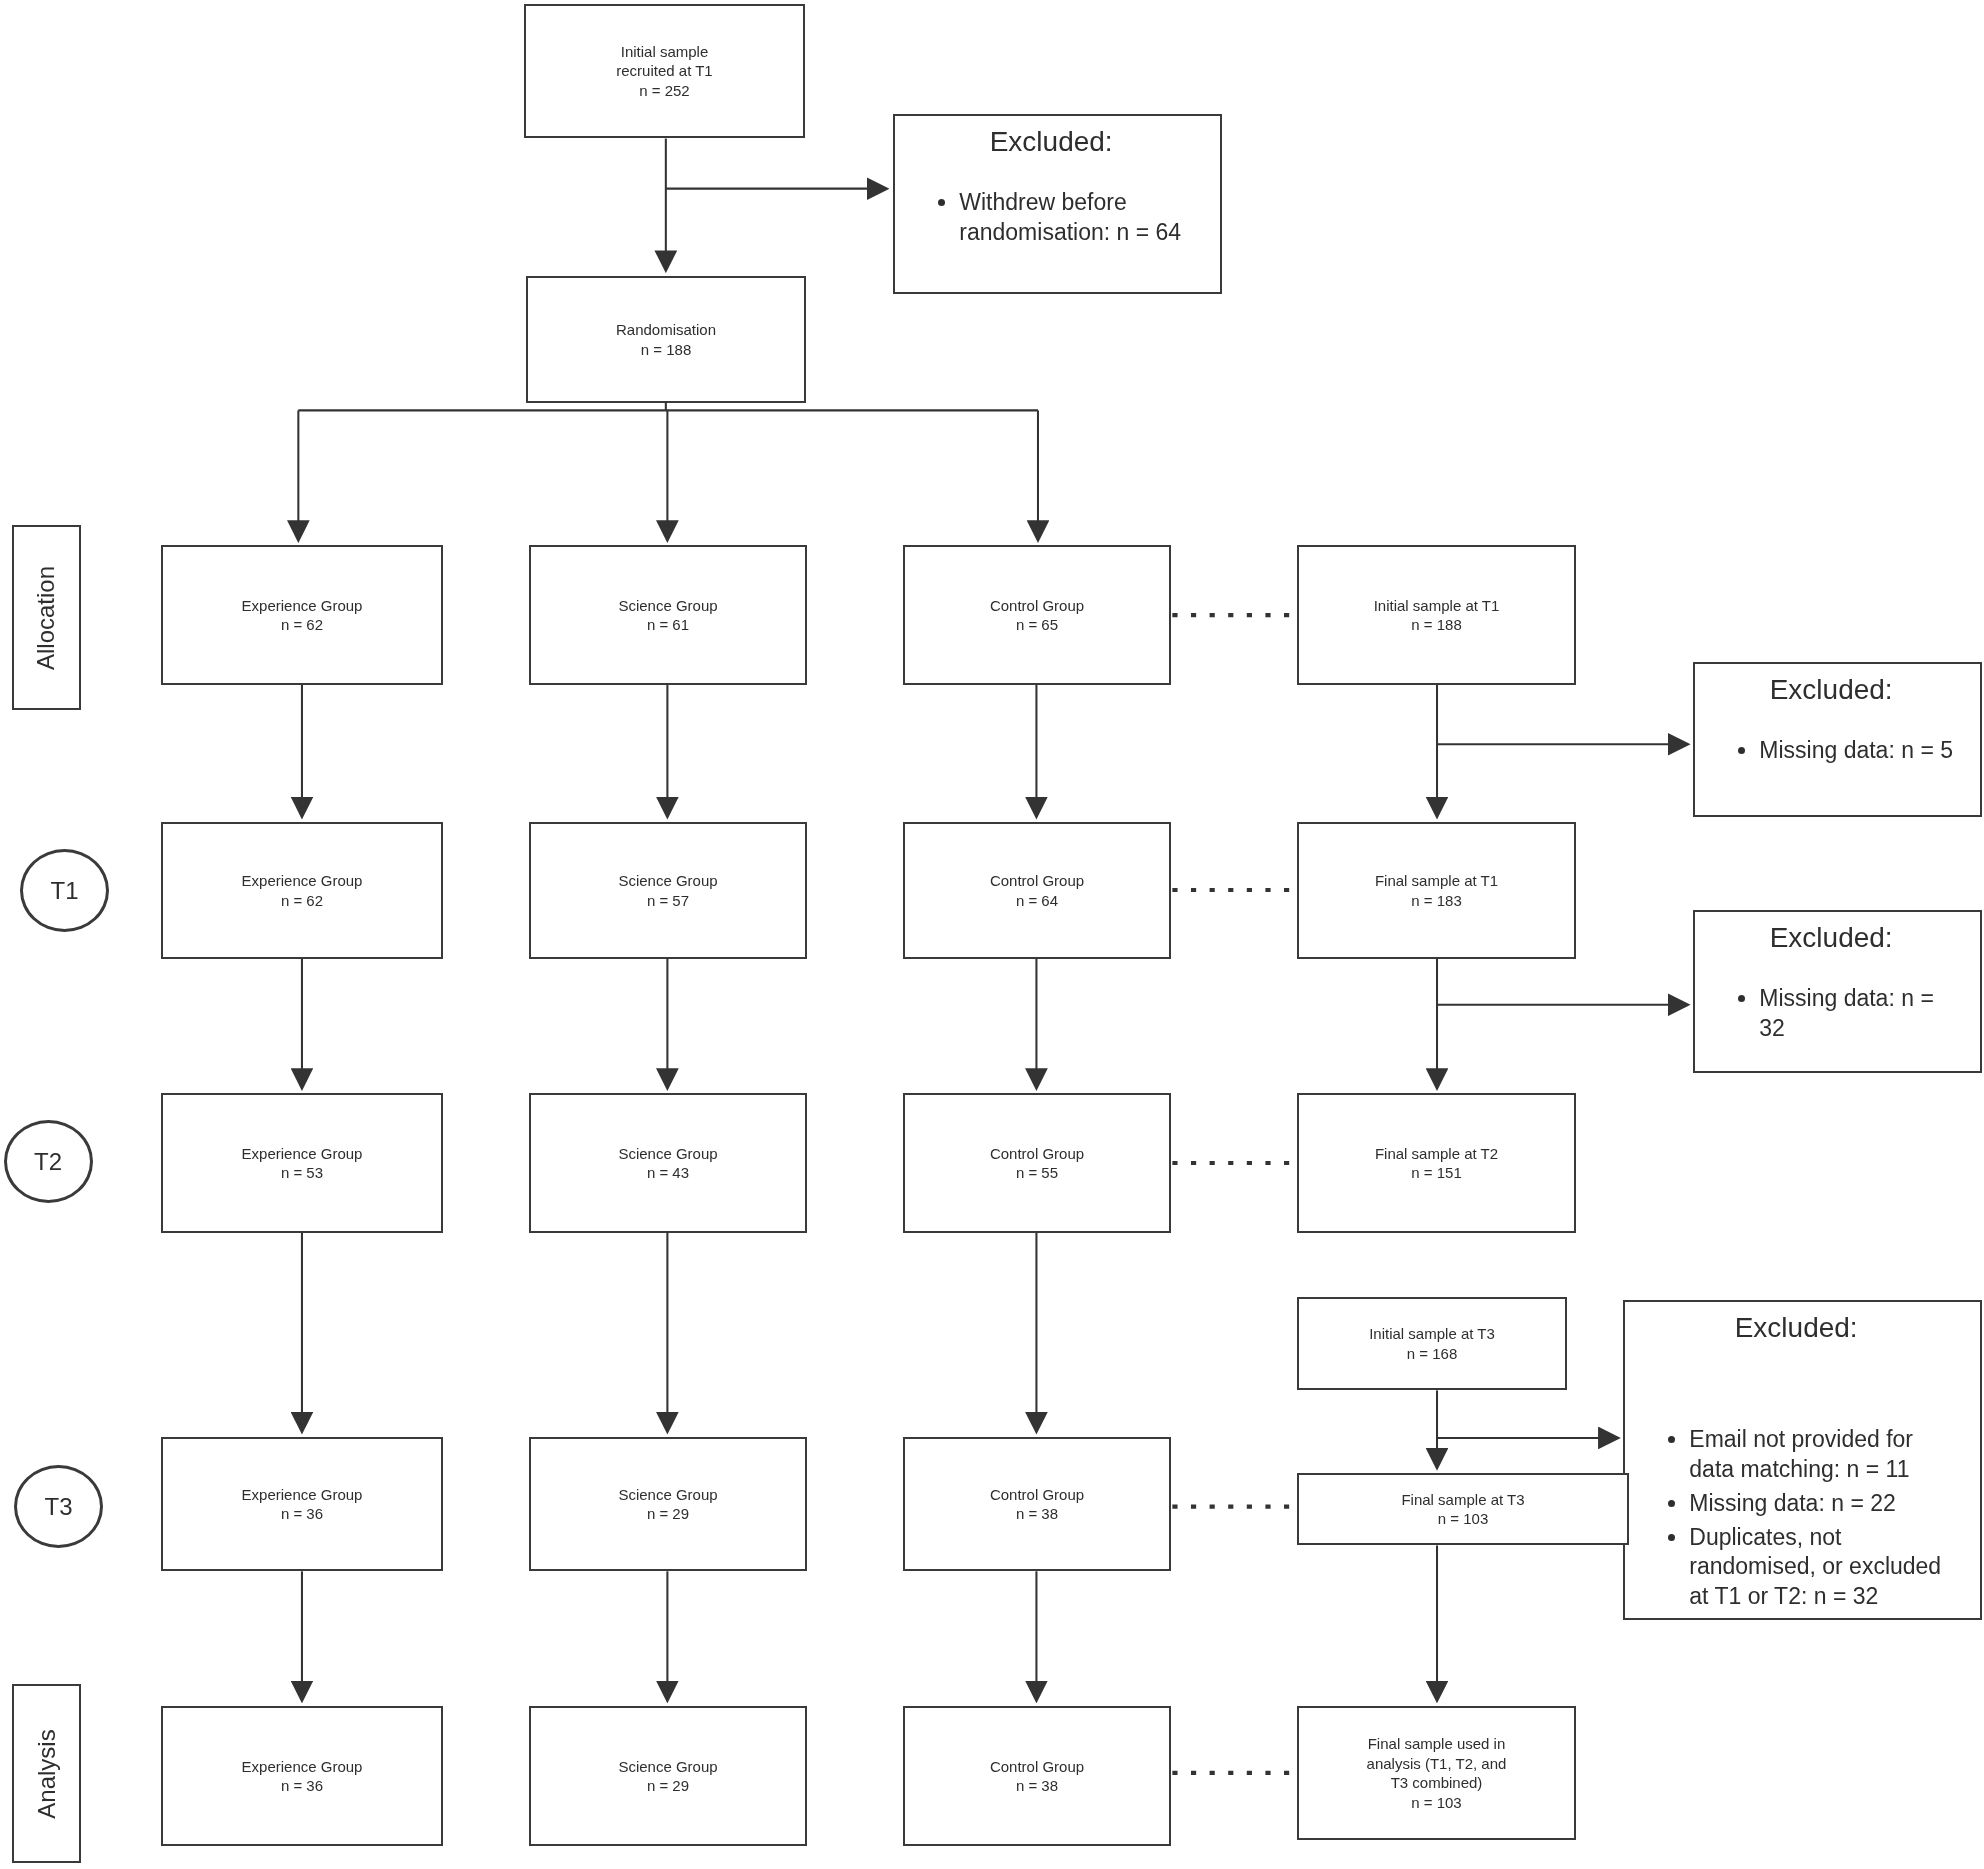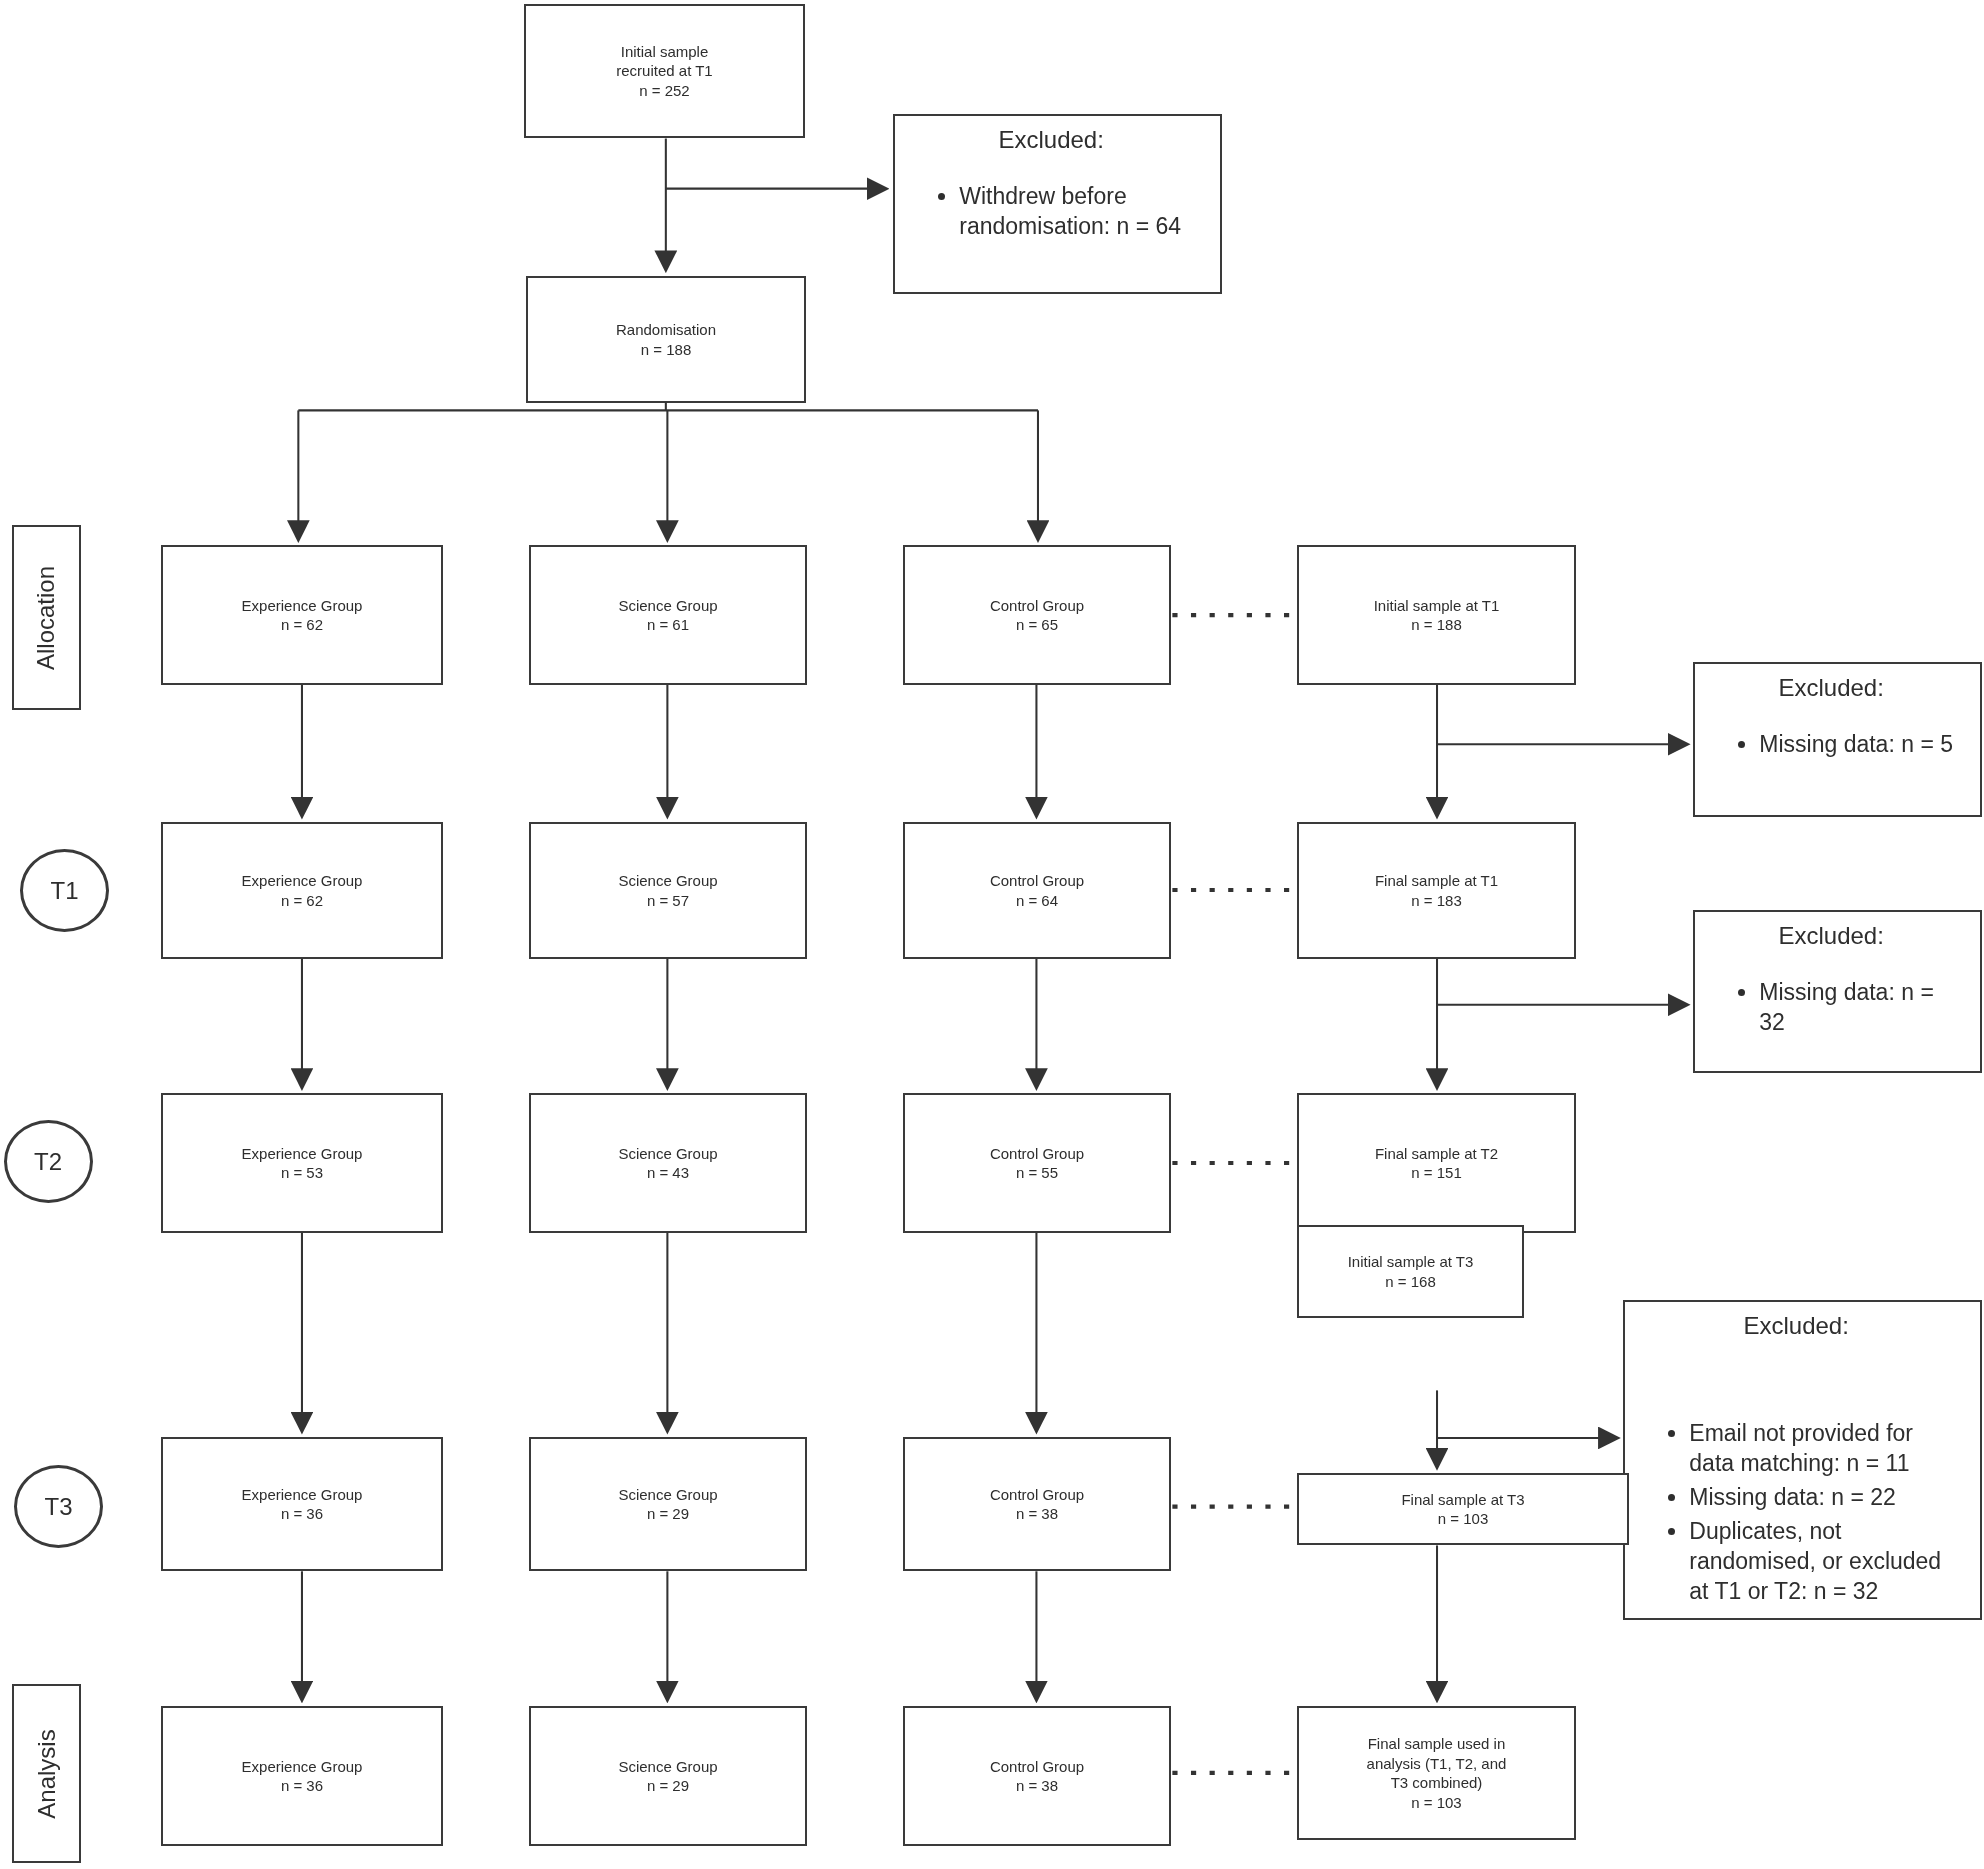--- a/index.html
+++ b/index.html
@@ -36,21 +36,21 @@
     border: 2.6px solid #3a3a3a;
     background: #ffffff;
     font-size: 23px;
     line-height: 1.3;
     color: #2e2e2e;
     padding: 8.3px 23px 5.2px 10.3px;
     z-index: 2;
   }
   .excl-title {
     text-align: center;
-    font-size: 24px;
+    font-size: 28px;
   }
   .excl ul {
     margin: 27px 0 0 0;
     padding-left: 54px;
     text-align: left;
   }
   .excl ul li { margin-bottom: 4.1px; }
   .excl-tall ul { margin-top: 78px; }
   .stage-rect, .stage-circle {
     position: absolute;
@@ -129,21 +129,21 @@
 
   <div class="node" style="left:161px;top:1093px;width:282px;height:140px">Experience Group
 n = 53</div>
   <div class="node" style="left:529px;top:1093px;width:278px;height:140px">Science Group
 n = 43</div>
   <div class="node" style="left:903px;top:1093px;width:268px;height:140px">Control Group
 n = 55</div>
   <div class="node" style="left:1297px;top:1093px;width:279px;height:140px">Final sample at T2
 n = 151</div>
 
-  <div class="node" style="left:1297px;top:1225px;width:227px;height:93px">Initial sample at T3
+  <div class="node" style="left:1297px;top:1297px;width:270px;height:93px">Initial sample at T3
 n = 168</div>
 
   <div class="excl excl-tall" style="left:1623px;top:1300px;width:359px;height:320px">
     <div class="excl-title">Excluded:</div>
     <ul>
       <li>Email not provided for data matching: n = 11</li>
       <li>Missing data: n = 22</li>
       <li>Duplicates, not randomised, or excluded at T1 or T2: n = 32</li>
     </ul>
   </div>

